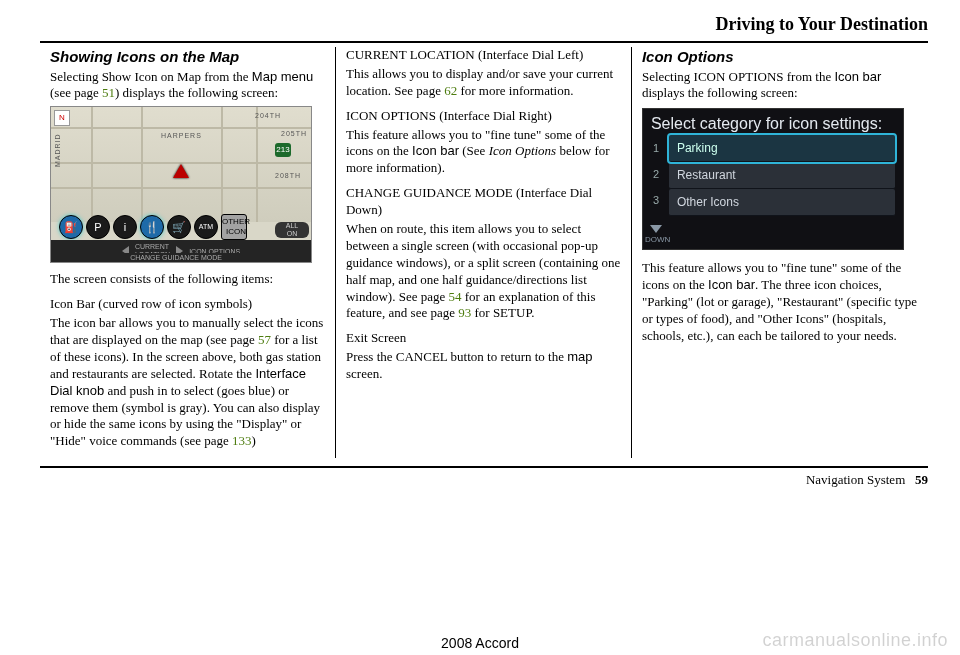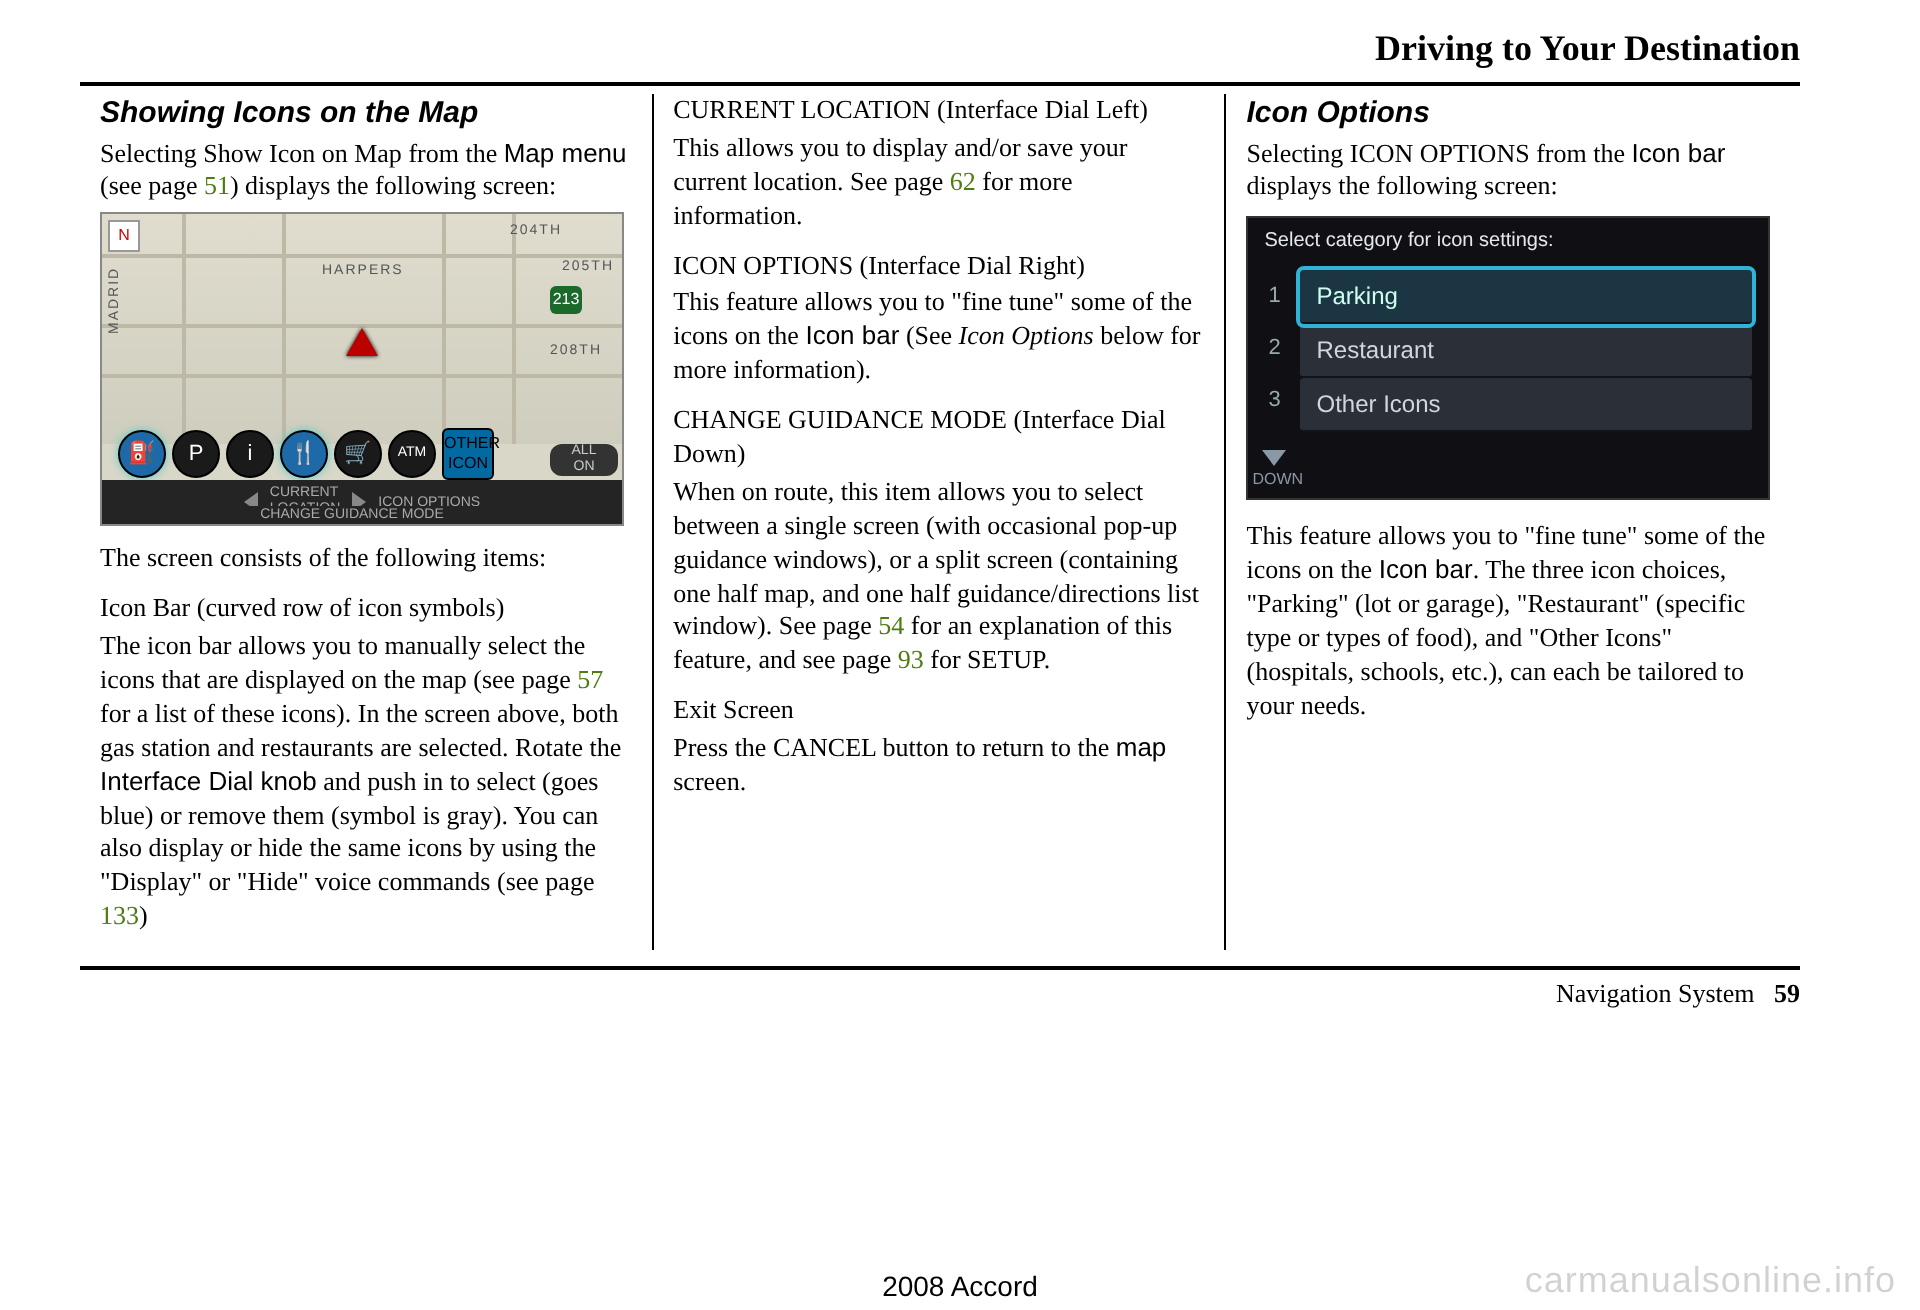--- a/index.html
+++ b/index.html
@@ -8,21 +8,21 @@
     background: #fff;
     font-family: "Times New Roman", Times, serif;
     font-size: 13px;
     color: #000;
     width: 960px;
     height: 655px;
     position: relative;
     overflow: hidden;
   }
   .page {
-    padding: 14px 60px 0 40px;
+    padding: 14px 32px 0 40px;
   }
   .hr-top {
     border-top: 2px solid #000;
     margin: 6px 0 2px 0;
   }
   .chapter-title {
     text-align: right;
     font-weight: bold;
     font-size: 18px;
     margin-bottom: 4px;
@@ -80,21 +80,21 @@
     align-items:center;
     gap:3px;
   }
   .iconbar .icon {
     width:22px; height:22px; border-radius:50%;
     background:#1a1a1a; color:#fff;
     font-size:11px; line-height:22px; text-align:center;
     border:1px solid #000;
   }
   .iconbar .icon.sel { background:#1e6aa8; box-shadow:0 0 4px #5cc; }
-  .iconbar .icon.plain { background:#0369a1; color:#000; border-radius:3px; width:24px; font-size:8px; line-height:10px; padding-top:2px;}
+  .iconbar .icon.plain { background:#a3a3a3; color:#000; border-radius:3px; width:24px; font-size:8px; line-height:10px; padding-top:2px;text-align:right;}
   .screen1 .sidebtn {
     position:absolute; right:2px; width:34px; height:16px;
     background:#333; color:#ccc; font-size:7px; text-align:center; line-height:16px; border-radius:6px;
   }
   .screen1 .sidebtn.top { bottom:24px; }
   .screen1 .sidebtn.bot { bottom:6px; }
   .screen1 .bottomrow {
     position:absolute; left:0; right:0; bottom:0; height:22px;
     background:#242424;
     display:flex; align-items:center; justify-content:center; gap:6px;
@@ -107,21 +107,21 @@
     height: 140px;
     background: #101014;
     border: 1px solid #333;
     margin: 6px 0 10px 0;
     position: relative;
     font-family: Arial, Helvetica, sans-serif;
     color:#d0d6de;
     font-size:12px;
     overflow:hidden;
   }
-  .screen2 .prompt { padding:5px 8px 2px 8px; font-size:10px; color:#e4e9ef;}
+  .screen2 .prompt { padding:5px 8px 2px 8px; font-size:16px; color:#e4e9ef;}
   .screen2 .listbox { position:absolute; left:26px; top:26px; right:8px; }
   .screen2 .listitem { height:26px; line-height:26px; padding-left:8px; background:#2b3038; border-bottom:1px solid #10131a; border-radius:2px; }
   .screen2 .listitem.sel { outline:2px solid #2fb4d8; background:#1b3542; color:#cfe; }
   .screen2 .numcol { position:absolute; left:4px; top:26px; width:18px; }
   .screen2 .numcol div { height:26px; line-height:26px; text-align:center; font-size:11px; color:#9aa; }
   .screen2 .down { position:absolute; left:2px; bottom:4px; font-size:8px; color:#8a98a6; text-align:center; width:22px;}
   .screen2 .down .tri { width:0;height:0;border-left:6px solid transparent;border-right:6px solid transparent;border-top:8px solid #8a98a6; margin:0 auto 2px auto;}
   p { margin: 0 0 8px 0; }
   .tight { margin-bottom: 2px; }
   .footer {

